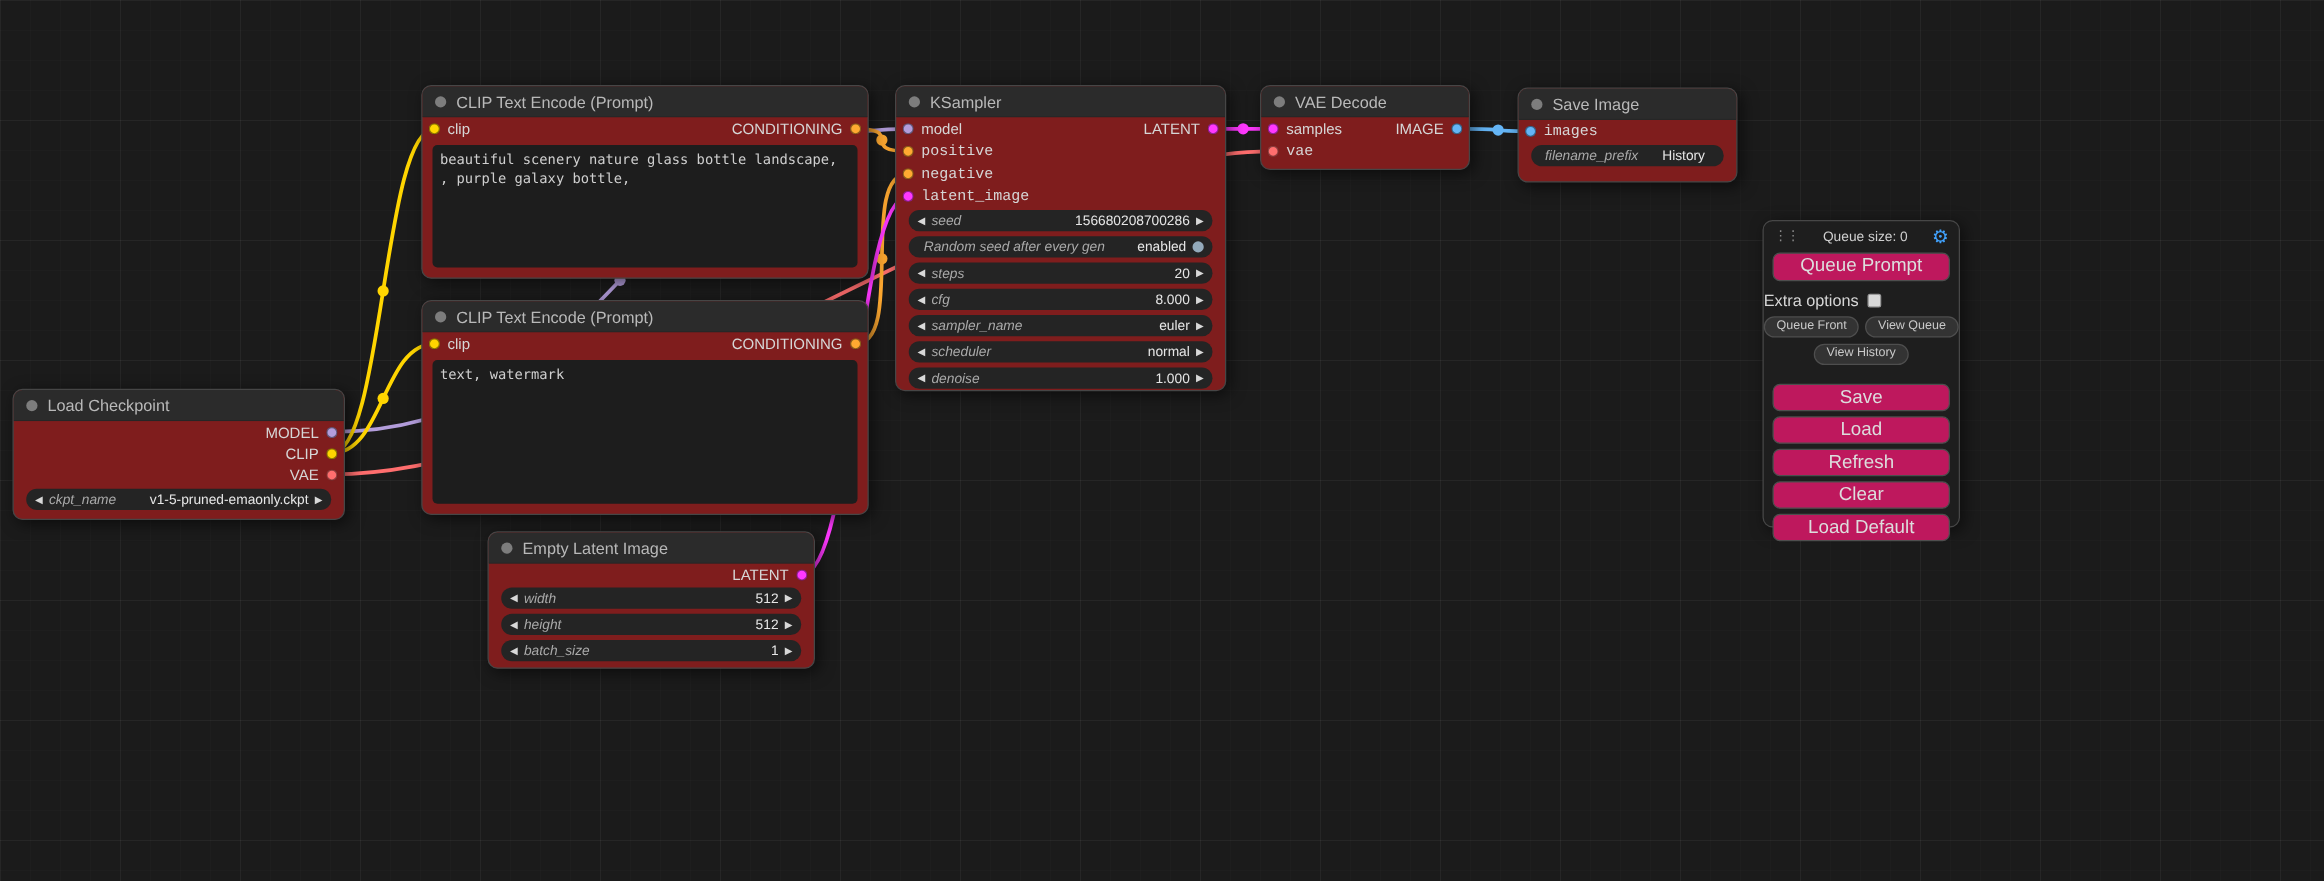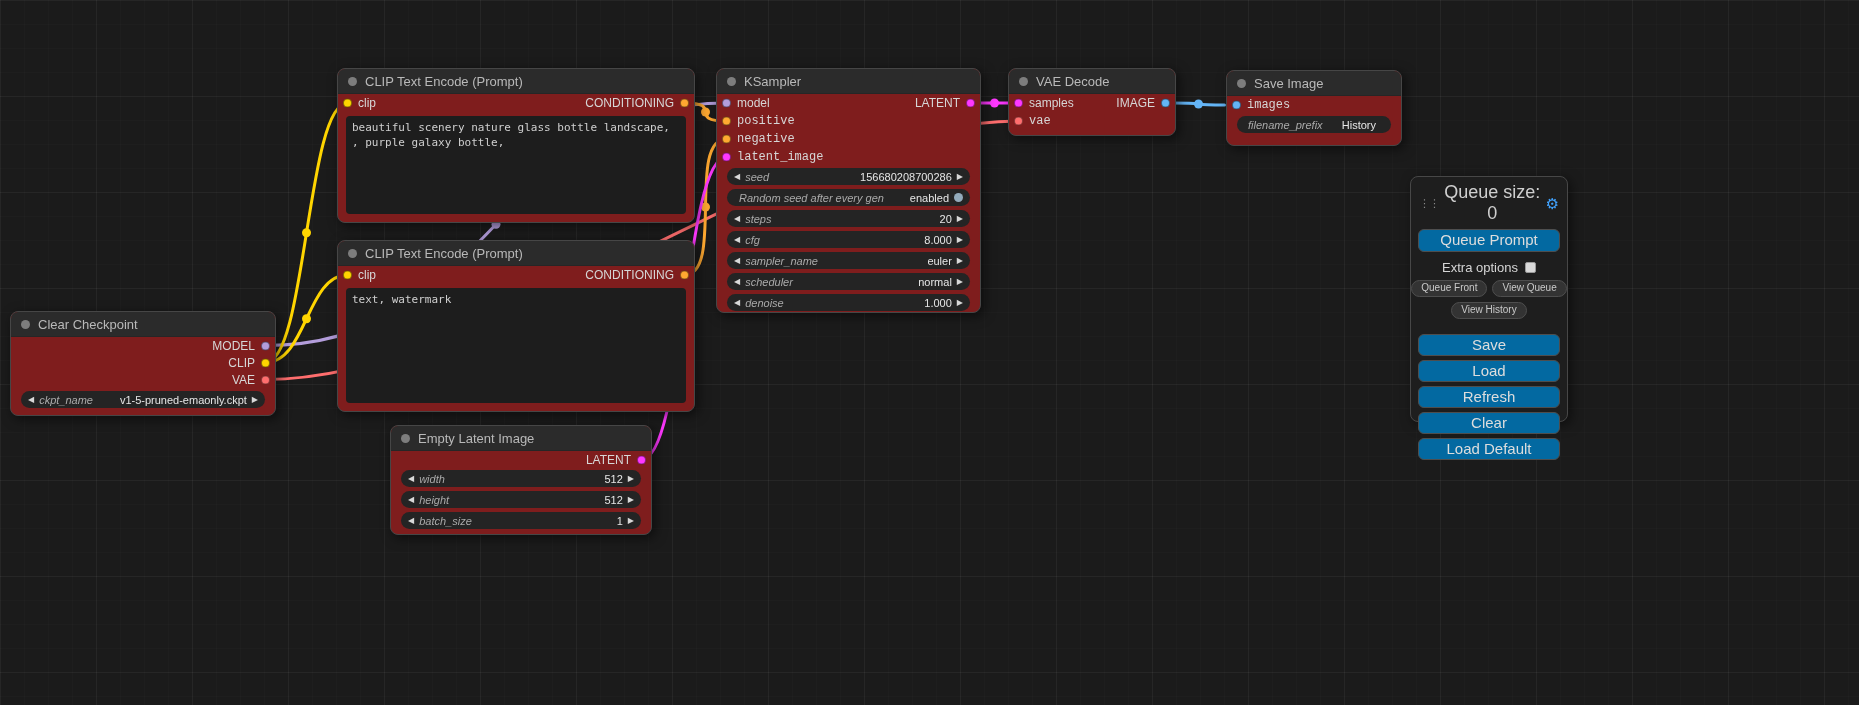--- a/index.html
+++ b/index.html
@@ -59,29 +59,29 @@
   }
 
   
   .queue-panel {
     position:absolute; z-index:5; left:1410px; top:176px; width:158px; height:246px;
     background:rgba(30,30,30,.96); border:1px solid #474747; border-radius:8px;
     box-shadow:3px 3px 12px rgba(0,0,0,.5); color:#ddd;
   }
   .qp-header { display:flex; align-items:center; padding:5px 8px 2px 8px; }
   .drag-handle { color:#8a8a8a; font-size:11px; letter-spacing:-1px; line-height:1; }
-  .qp-title { flex:1; text-align:center; font-size:18px; color:#cfcfcf; }
+  .qp-title { flex:1; text-align:center; font-size:11px; color:#cfcfcf; }
   .gear { color:#41a3ff; font-size:15px; line-height:1; }
   .btn {
     display:block; width:142px; margin:4px auto 4px auto; height:22px;
-    background:#0369a1; border:1px solid #4e4e4e; border-radius:6px;
+    background:#be185d; border:1px solid #4e4e4e; border-radius:6px;
     color:#ddd; font-size:15px; text-align:center; line-height:20px;
   }
   .btn.primary { height:23px; margin-top:3px; }
-  .extra-row { display:flex; align-items:center; justify-content:center; gap:7px; margin-top:8px; font-size:13px; color:#d6d6d6; }
+  .extra-row { display:flex; align-items:center; justify-content:flex-start; gap:7px; margin-top:8px; font-size:13px; color:#d6d6d6; }
   .checkbox { width:11px; height:11px; background:#d9d9d9; border:1px solid #9a9a9a; border-radius:2px; }
   .small-row { display:flex; justify-content:center; gap:5px; margin-top:5px; }
   .btn-sm {
     background:#333; border:1px solid #4e4e4e; border-radius:9px;
     color:#c9c9c9; font-size:10px; padding:1px 9px 2px 9px; line-height:1.2; text-align:center;
   }
   .spacer12 { height:11px; }
 </style>
 </head>
 <body>
@@ -103,21 +103,21 @@
     <circle cx="684" cy="308.25" r="4.5" fill="#FF38FF"></circle>
     <path d="M 970.5 103 C 1010.5 103, 978.5 103, 1018.5 103" stroke="#FF38FF" stroke-width="3" fill="none" stroke-linecap="round"></path>
     <circle cx="994.5" cy="103" r="4.5" fill="#FF38FF"></circle>
     <path d="M 1172.5 103 C 1212.5 103, 1184.5 105, 1224.5 105" stroke="#64B5F6" stroke-width="3" fill="none" stroke-linecap="round"></path>
     <circle cx="1198.5" cy="104" r="4.5" fill="#64B5F6"></circle>
   </svg>
 
 <div class="node" style="left:10px; top:311px; width:266px; height:105px;">
   <div class="node-title">
     <span class="title-dot"></span>
-    <span>Clear Checkpoint</span>
+    <span>Load Checkpoint</span>
   </div>
   <div class="slot-row h17 slot-out-pad">
     <span>MODEL</span>
     <span class="slot-dot out" style="background:#B39DDB"></span>
   </div>
   <div class="slot-row h17 slot-out-pad">
     <span>CLIP</span>
     <span class="slot-dot out" style="background:#FFD500"></span>
   </div>
   <div class="slot-row h17 slot-out-pad">
@@ -265,21 +265,21 @@
     <span>samples</span>
     <span>IMAGE</span>
     <span class="slot-dot out" style="background:#64B5F6"></span>
   </div>
   <div class="slot-row slot-in-pad">
     <span class="slot-dot in" style="background:#FF6E6E"></span>
     <span>vae</span>
   </div>
 </div>
 
-<div class="node" style="left:1214px; top:70px; width:176px; height:76px;margin-left:12px;">
+<div class="node" style="left:1214px; top:70px; width:176px; height:76px;">
   <div class="node-title">
     <span class="title-dot"></span>
     <span>Save Image</span>
   </div>
   <div class="slot-row slot-in-pad">
     <span class="slot-dot in" style="background:#64B5F6"></span>
     <span>images</span>
   </div>
   <div class="widget">
     <span class="wlabel" style="padding-left:4px;">filename_prefix</span>

